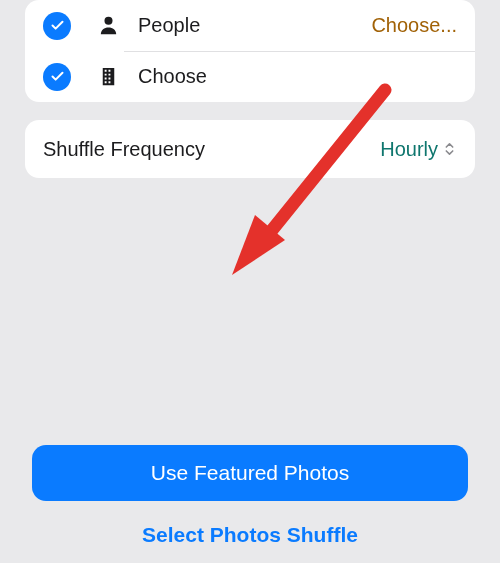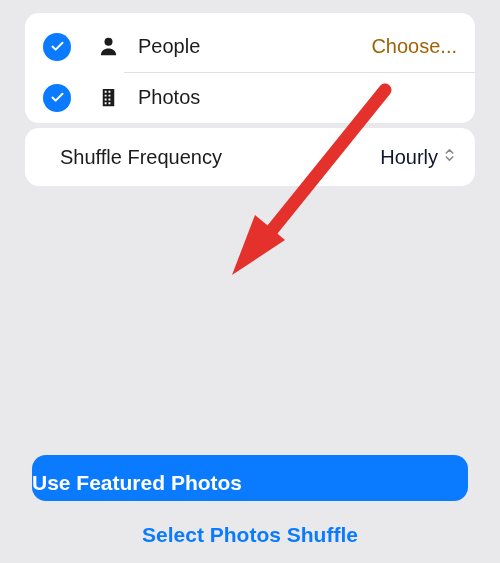--- a/index.html
+++ b/index.html
@@ -11,22 +11,22 @@
     position: relative;
     overflow: hidden;
   }
   .card {
     background: #fff;
     border-radius: 14px;
     margin: 0 25px;
   }
   .categories {
     position: relative;
-    top: 13px;
-    padding-top: 8px;
+    top: 0;
+    padding-top: 0;
   }
   .cat-row {
     display: flex;
     align-items: center;
     height: 51px;
     padding: 0 18px;
     position: relative;
   }
   .cat-row + .cat-row::before {
     content: "";
@@ -75,41 +75,41 @@
     margin-top: 18px;
     height: 58px;
     display: flex;
     align-items: center;
     padding: 0 18px;
   }
   .shuffle-label {
     font-size: 20px;
     color: #1c1c1e;
     flex: 1;
-    margin-left: 17px;
   }
   .shuffle-val {
     font-size: 20px;
-    color: #0f172a;
+    color: #0f766e;
     display: flex;
-    align-items: flex-start;
+    align-items: center;
   }
   .shuffle-val svg { width: 15px; height: 18px; margin-left: 4px; }
   .bottom {
     position: absolute;
     left: 0; right: 0;
     bottom: 14px;
   }
   .primary-btn {
     background: #0a7bff;
     color: #fff;
     font-size: 21px;
-    font-weight: 700;
+    font-weight: 400;
+    text-align: center;
     margin: 0 32px;
-    height: 46px;
+    height: 56px;
     line-height: 56px;
     border-radius: 14px;
   }
   .secondary-btn {
     color: #0a7bff;
     font-size: 21px;
     font-weight: 600;
     text-align: center;
     margin-top: 20px;
     height: 28px;
@@ -151,21 +151,21 @@
     <span class="check">
       <svg viewBox="0 0 24 24">
           <path d="M4 12l5 5L20 6" stroke="#fff" stroke-width="3.2" fill="none" stroke-linecap="round" stroke-linejoin="round"></path>
         </svg>
     </span>
     <span class="icon-slot">
       <svg viewBox="0 0 24 24">
           <path d="M6 3h12v18H6V3zm2 2v2h2V5H8zm4 0v2h2V5h-2zm-4 4v2h2V9H8zm4 0v2h2V9h-2zm-4 4v2h2v-2H8zm4 0v2h2v-2h-2zm-4 4v2h2v-2H8zm4 0v2h2v-2h-2z" fill-rule="evenodd"></path>
         </svg>
     </span>
-    <span class="cat-label">Photos</span>
+    <span class="cat-label">Choose</span>
   </div>
 
 </div>
 
 <div class="card shuffle">
   <span class="shuffle-label">Shuffle Frequency</span>
   <span class="shuffle-val">
     <span>Hourly</span>
     <svg viewBox="0 0 20 28">
       <path d="M5 11l5-5 5 5M5 17l5 5 5-5" stroke="#8a8a8e" stroke-width="2.4" fill="none" stroke-linecap="round" stroke-linejoin="round"></path>

